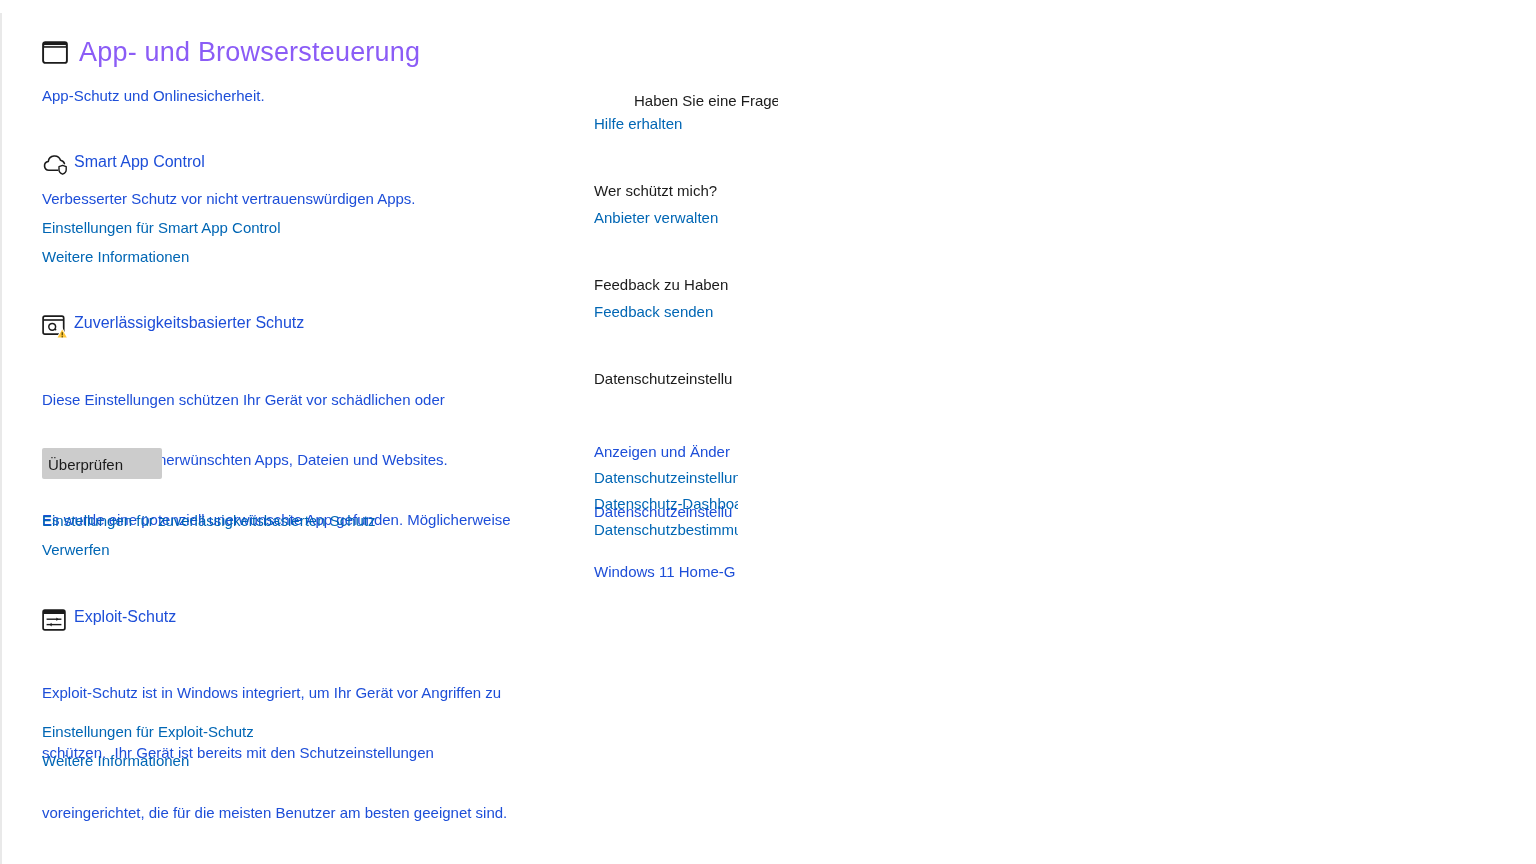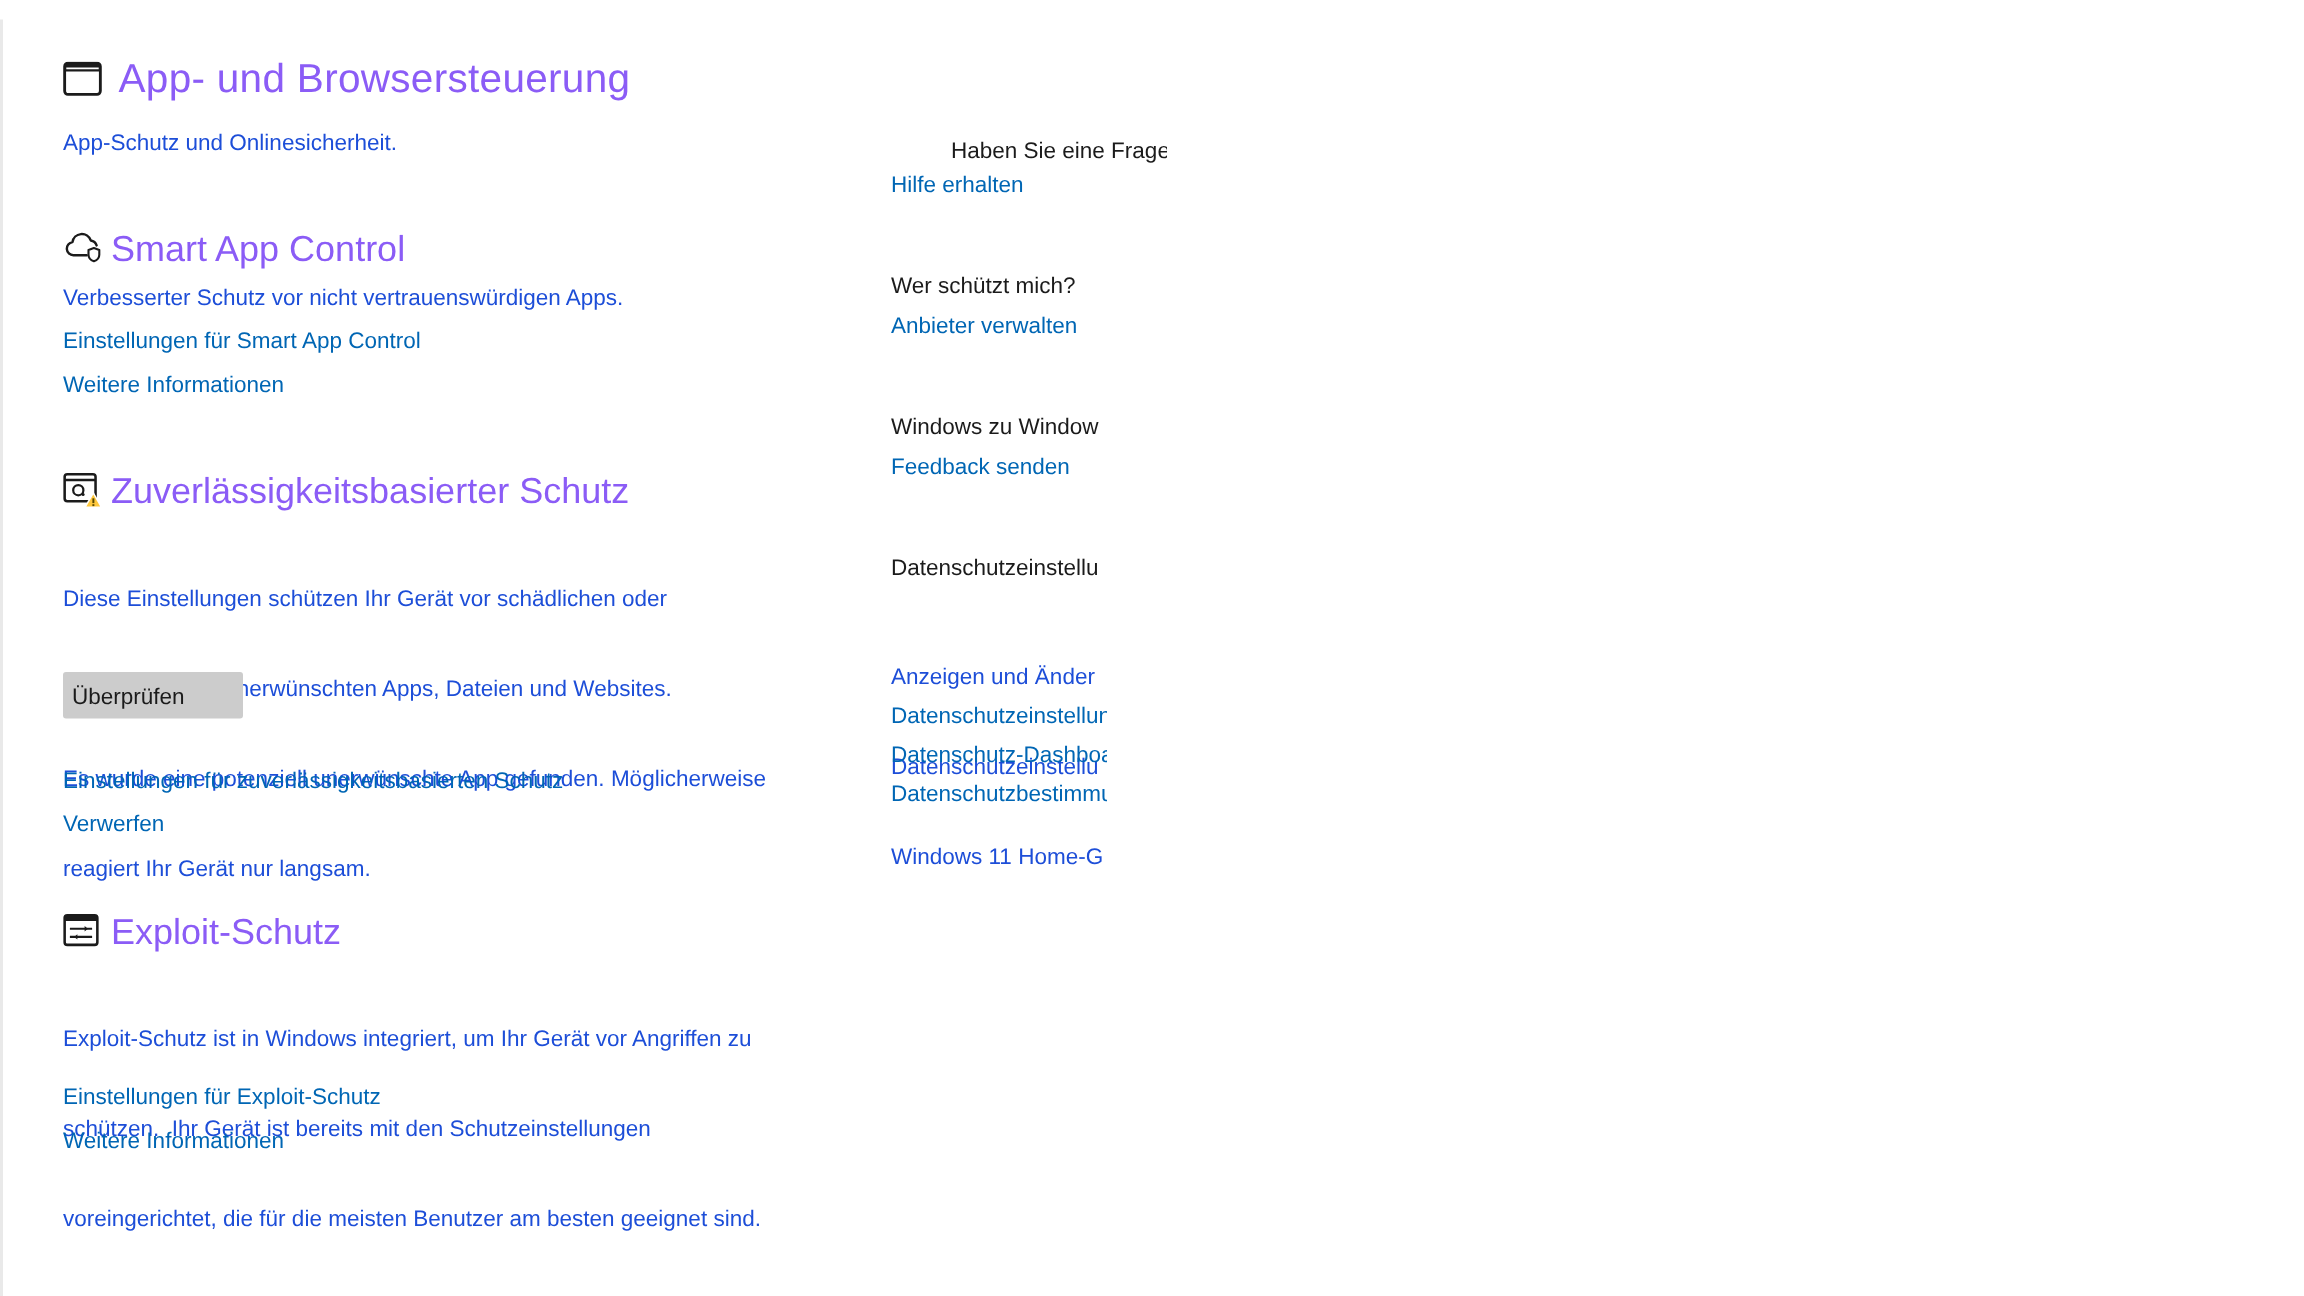--- a/index.html
+++ b/index.html
@@ -16,21 +16,21 @@
   .edge-strip {
     position: absolute; left: 0; top: 13px; width: 2px; height: 851px;
     background: #e9e9e9;
   }
   .abs { position: absolute; }
   .h1 {
     font-size: 27px; font-weight: 300; letter-spacing: 0.2px; color: #8b5cf6;
     white-space: nowrap;
   }
   .h2 {
-    font-size: 24px; font-weight: 400; color: #8b5cf6; white-space: nowrap;
+    font-size: 16px; font-weight: 400; color: #1d4ed8; white-space: nowrap;
   }
   .h3 {
     font-size: 15px; font-weight: 400; color: #1b1b1b; white-space: nowrap;
   }
   .body-text {
     font-size: 15px; color: #1d4ed8; line-height: 20px; white-space: pre;
   }
   .link {
     font-size: 15px; color: #0066b4; white-space: nowrap; cursor: pointer;
     text-decoration: none; display: block;
@@ -84,21 +84,20 @@
       <path d="M20.2 14.6 l4.6 8 h-9.2 z" fill="#ffc83d"></path>
       <rect x="19.6" y="17.2" width="1.3" height="3.2" fill="#5a4a00"></rect>
       <rect x="19.6" y="21.1" width="1.3" height="1.3" fill="#5a4a00"></rect>
     </svg>
   </span>
   <div class="abs h2" style="left:74px; top:314px;">Zuverlässigkeitsbasierter Schutz</div>
   <div class="abs body-text" style="left:42px; top:350px;">
     <div>Diese Einstellungen schützen Ihr Gerät vor schädlichen oder</div>
     <div>möglicherweise unerwünschten Apps, Dateien und Websites.</div>
     <div>Es wurde eine potenziell unerwünschte App gefunden. Möglicherweise</div>
-    <div>reagiert Ihr Gerät nur langsam.</div>
   </div>
   <button class="btn" style="left:42px; top:448px;">Überprüfen</button>
   <a class="abs link" style="left:42px; top:512px;">Einstellungen für zuverlässigkeitsbasierten Schutz</a>
   <a class="abs link" style="left:42px; top:541px;">Verwerfen</a>
 
   <span class="abs icon" style="left:42px; top:609px;">
     <svg width="26" height="23" viewBox="0 0 26 23">
       <rect x="1.1" y="1.1" width="21.8" height="19.8" rx="1.8" fill="none" stroke="#1b1b1b" stroke-width="1.7"></rect>
       <path d="M1.1 2.9 a1.8 1.8 0 0 1 1.8-1.8 h18.2 a1.8 1.8 0 0 1 1.8 1.8 v2.1 h-21.8 z" fill="#1b1b1b"></path>
       <line x1="4.6" y1="10.2" x2="19.4" y2="10.2" stroke="#1b1b1b" stroke-width="1.4"></line>
@@ -115,21 +114,21 @@
   </div>
   <a class="abs link" style="left:42px; top:723px;">Einstellungen für Exploit-Schutz</a>
   <a class="abs link" style="left:42px; top:752px;">Weitere Informationen</a>
 
   <div class="abs h3 clip" style="left:594px; top:92px;margin-left:40px;">Haben Sie eine Frage</div>
   <a class="abs link clip" style="left:594px; top:115px;">Hilfe erhalten</a>
 
   <div class="abs h3 clip" style="left:594px; top:182px;">Wer schützt mich?</div>
   <a class="abs link clip" style="left:594px; top:209px;">Anbieter verwalten</a>
 
-  <div class="abs h3 clip" style="left:594px; top:276px;">Windows zu Window</div>
+  <div class="abs h3 clip" style="left:594px; top:276px;">Feedback zu Haben</div>
   <a class="abs link clip" style="left:594px; top:303px;">Feedback senden</a>
 
   <div class="abs h3 clip" style="left:594px; top:370px;">Datenschutzeinstellu</div>
   <div class="abs body-text clip" style="left:594px; top:402px;">
     <div>Anzeigen und Änder</div>
     <div>Datenschutzeinstellu</div>
     <div>Windows 11 Home-G</div>
   </div>
   <a class="abs link clip" style="left:594px; top:469px;text-align:center;">Datenschutzeinstellun</a>
   <a class="abs link clip" style="left:594px; top:495px;">Datenschutz-Dashboa</a>

